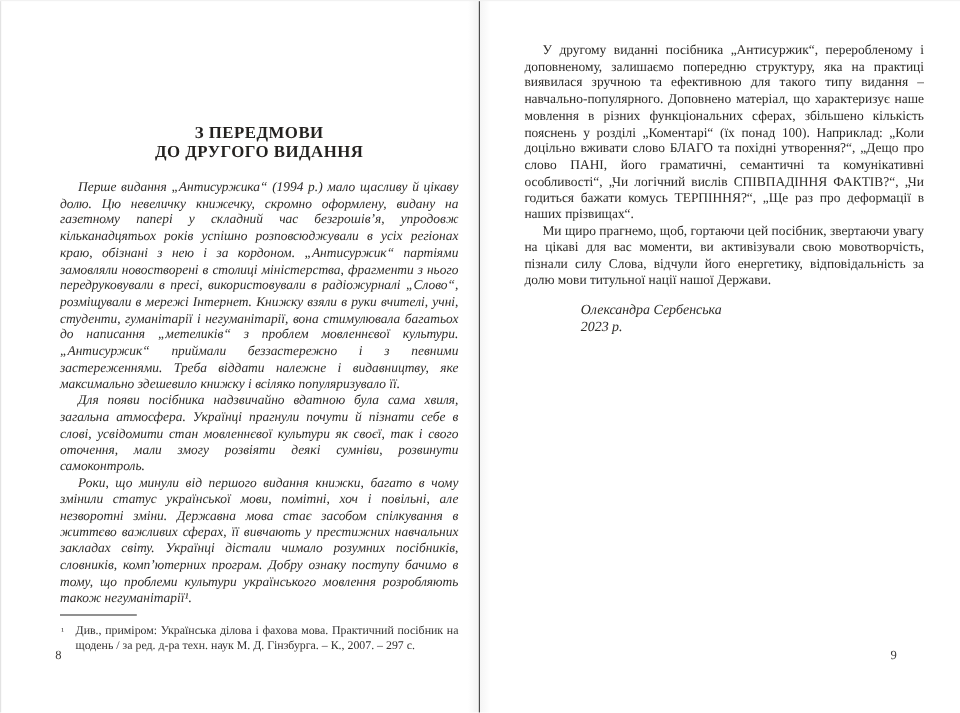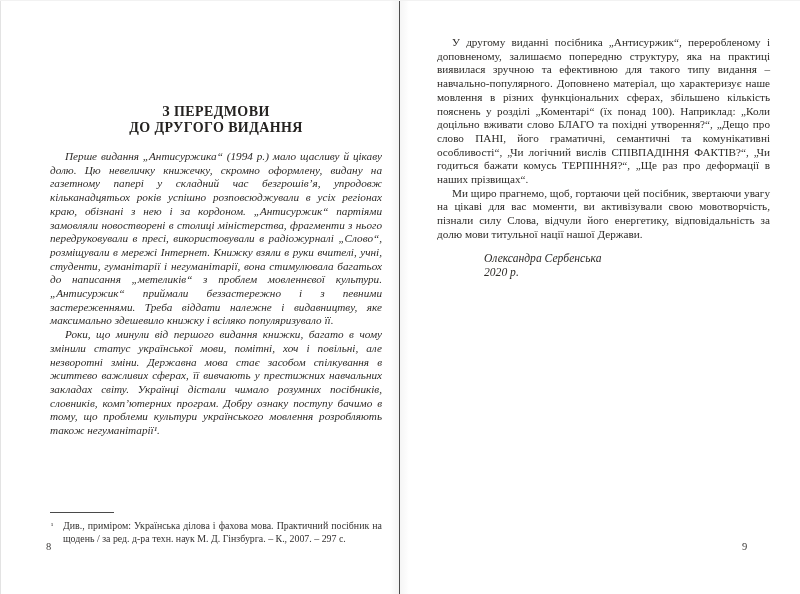--- a/index.html
+++ b/index.html
@@ -53,20 +53,21 @@
 
   <div class="page page-left">
 
     <div class="heading">
       <div>З ПЕРЕДМОВИ</div>
       <div>ДО ДРУГОГО ВИДАННЯ</div>
     </div>
 
     <div class="body-col body-left">
       <p>Перше видання „Антисуржика“ (1994 р.) мало щасливу й цікаву долю. Цю невеличку книжечку, скромно оформлену, видану на газетному папері у складний час безгрошів’я, упродовж кільканадцятьох років успішно розповсюджували в усіх регіонах краю, обізнані з нею і за кордоном. „Антисуржик“ партіями замовляли новостворені в столиці міністерства, фрагменти з нього передруковували в пресі, використовували в радіожурналі „Слово“, розміщували в мережі Інтернет. Книжку взяли в руки вчителі, учні, студенти, гуманітарії і негуманітарії, вона стимулювала багатьох до написання „метеликів“ з проблем мовленнєвої культури. „Антисуржик“ приймали беззастережно і з певними застереженнями. Треба віддати належне і видавництву, яке максимально здешевило книжку і всіляко популяризувало її.</p>
+      <p>Для появи посібника надзвичайно вдатною була сама хвиля, загальна атмосфера. Українці прагнули почути й пізнати себе в слові, усвідомити стан мовленнєвої культури як своєї, так і свого оточення, мали змогу розвіяти деякі сумніви, розвинути самоконтроль.</p>
       <p>Роки, що минули від першого видання книжки, багато в чому змінили статус української мови, помітні, хоч і повільні, але незворотні зміни. Державна мова стає засобом спілкування в життєво важливих сферах, її вивчають у престижних навчальних закладах світу. Українці дістали чимало розумних посібників, словників, комп’ютерних програм. Добру ознаку поступу бачимо в тому, що проблеми культури українського мовлення розробляють також негуманітарії¹.</p>
     </div>
 
     <div class="footnote">
       <div class="fn-rule"></div>
       <div class="fn-body">
         <span class="fn-marker">¹</span>
         <span>Див., приміром: Українська ділова і фахова мова. Практичний посібник на щодень / за ред. д-ра техн. наук М. Д. Гінзбурга. – К., 2007. – 297 с.</span>
       </div>
     </div>
@@ -80,21 +81,21 @@
 
   <div class="page page-right">
 
     <div class="body-col body-right">
       <p>У другому виданні посібника „Антисуржик“, переробленому і доповненому, залишаємо попередню структуру, яка на практиці виявилася зручною та ефективною для такого типу видання – навчально-популярного. Доповнено матеріал, що характеризує наше мовлення в різних функціональних сферах, збільшено кількість пояснень у розділі „Коментарі“ (їх понад 100). Наприклад: „Коли доцільно вживати слово БЛАГО та похідні утворення?“, „Дещо про слово ПАНІ, його граматичні, семантичні та комунікативні особливості“, „Чи логічний вислів СПІВПАДІННЯ ФАКТІВ?“, „Чи годиться бажати комусь ТЕРПІННЯ?“, „Ще раз про деформації в наших прізвищах“.</p>
       <p>Ми щиро прагнемо, щоб, гортаючи цей посібник, звертаючи увагу на цікаві для вас моменти, ви активізували свою мовотворчість, пізнали силу Слова, відчули його енергетику, відповідальність за долю мови титульної нації нашої Держави.</p>
     </div>
 
     <div class="signature">
       <div>Олександра Сербенська</div>
-      <div>2020 р.</div>
+      <div>2023 р.</div>
     </div>
 
     <div class="pagenum pagenum-right">9</div>
   </div>
 
   <div class="edge-left"></div>
   <div class="edge-top"></div>
 </div>
 
 </body></html>

